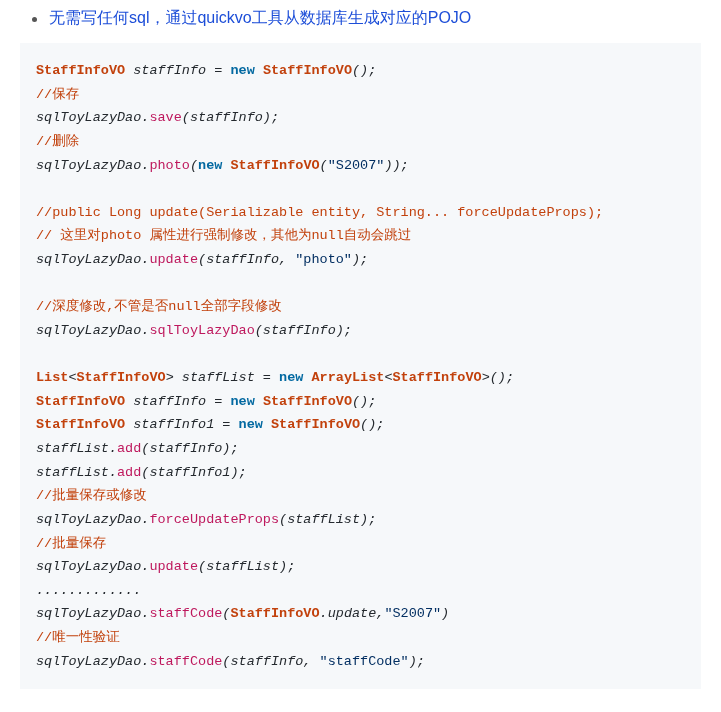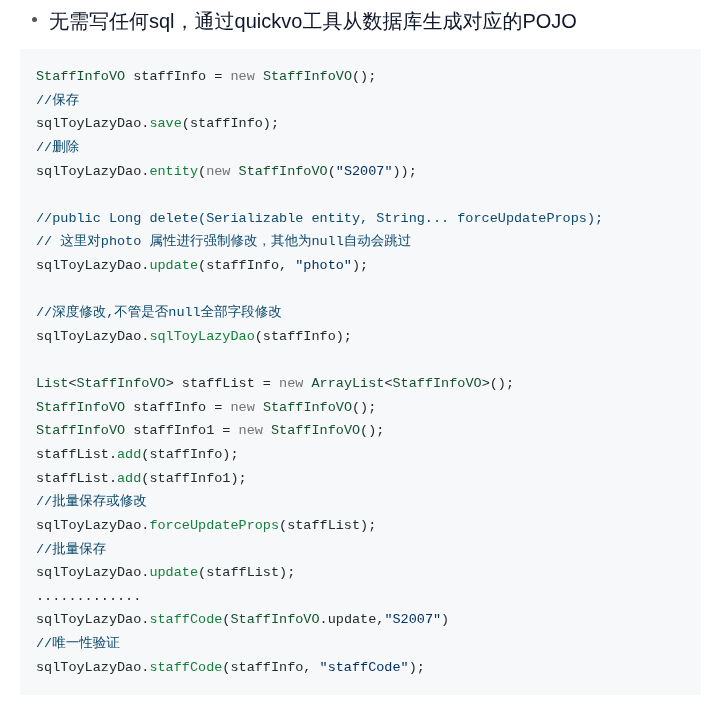--- a/index.html
+++ b/index.html
@@ -22,57 +22,57 @@
   .bullet-dot {
     width: 5px;
     height: 5px;
     background: #555;
     border-radius: 50%;
     margin-top: 9px;
     margin-right: 12px;
     flex: 0 0 auto;
   }
   .bullet-text {
-    font-size: 20px;
-    color: #0f172a;
+    font-size: 16px;
+    color: #1d4ed8;
   }
   .code-block {
     background: #f6f8fa;
     padding: 16px;
     margin: 8px 0;
     font-family: "SFMono-Regular", Consolas, "Liberation Mono", Menlo, monospace;
     font-size: 13.5px;
     line-height: 1.75;
     white-space: pre;
     overflow-x: auto;
   }
-  .kw  { color: #737373; font-weight: 400; }   
-  .typ { color: #14532d; font-weight: 400; }   
-  .fn  { color: #15803d; }                      
+  .kw  { color: #0369a1; font-weight: 700; }   
+  .typ { color: #c2410c; font-weight: 700; }   
+  .fn  { color: #be185d; }                      
   .str { color: #032f62; }                      
-  .cmt { color: #0c4a6e; margin-top: 36px; }                      
-  .pl  { color: #24292e; }                      
+  .cmt { color: #c2410c; margin-top: 36px; }                      
+  .pl  { color: #24292e; font-style: italic; }                      
 </style>
 </head>
 <body>
 
 <div class="container">
 
   <div class="bullet-line">
     <div class="bullet-dot"></div>
     <div class="bullet-text">无需写任何sql，通过quickvo工具从数据库生成对应的POJO</div>
   </div>
 
   <div class="code-block"><span class="typ">StaffInfoVO</span><span class="pl"> staffInfo </span><span class="pl">= </span><span class="kw">new</span><span class="pl"> </span><span class="typ">StaffInfoVO</span><span class="pl">();</span>
 <span class="cmt">//保存</span>
 <span class="pl">sqlToyLazyDao.</span><span class="fn">save</span><span class="pl">(staffInfo);</span>
 <span class="cmt">//删除</span>
-<span class="pl">sqlToyLazyDao.</span><span class="fn">entity</span><span class="pl">(</span><span class="kw">new</span><span class="pl"> </span><span class="typ">StaffInfoVO</span><span class="pl">(</span><span class="str">"S2007"</span><span class="pl">));</span>
+<span class="pl">sqlToyLazyDao.</span><span class="fn">photo</span><span class="pl">(</span><span class="kw">new</span><span class="pl"> </span><span class="typ">StaffInfoVO</span><span class="pl">(</span><span class="str">"S2007"</span><span class="pl">));</span>
 
-<span class="cmt">//public Long delete(Serializable entity, String... forceUpdateProps);</span>
+<span class="cmt">//public Long update(Serializable entity, String... forceUpdateProps);</span>
 <span class="cmt">// 这里对photo 属性进行强制修改，其他为null自动会跳过</span>
 <span class="pl">sqlToyLazyDao.</span><span class="fn">update</span><span class="pl">(staffInfo, </span><span class="str">"photo"</span><span class="pl">);</span>
 
 <span class="cmt">//深度修改,不管是否null全部字段修改</span>
 <span class="pl">sqlToyLazyDao.</span><span class="fn">sqlToyLazyDao</span><span class="pl">(staffInfo);</span>
 
 <span class="typ">List</span><span class="pl">&lt;</span><span class="typ">StaffInfoVO</span><span class="pl">&gt; staffList </span><span class="pl">= </span><span class="kw">new</span><span class="pl"> </span><span class="typ">ArrayList</span><span class="pl">&lt;</span><span class="typ">StaffInfoVO</span><span class="pl">&gt;();</span>
 <span class="typ">StaffInfoVO</span><span class="pl"> staffInfo </span><span class="pl">= </span><span class="kw">new</span><span class="pl"> </span><span class="typ">StaffInfoVO</span><span class="pl">();</span>
 <span class="typ">StaffInfoVO</span><span class="pl"> staffInfo1 </span><span class="pl">= </span><span class="kw">new</span><span class="pl"> </span><span class="typ">StaffInfoVO</span><span class="pl">();</span>
 <span class="pl">staffList.</span><span class="fn">add</span><span class="pl">(staffInfo);</span>

